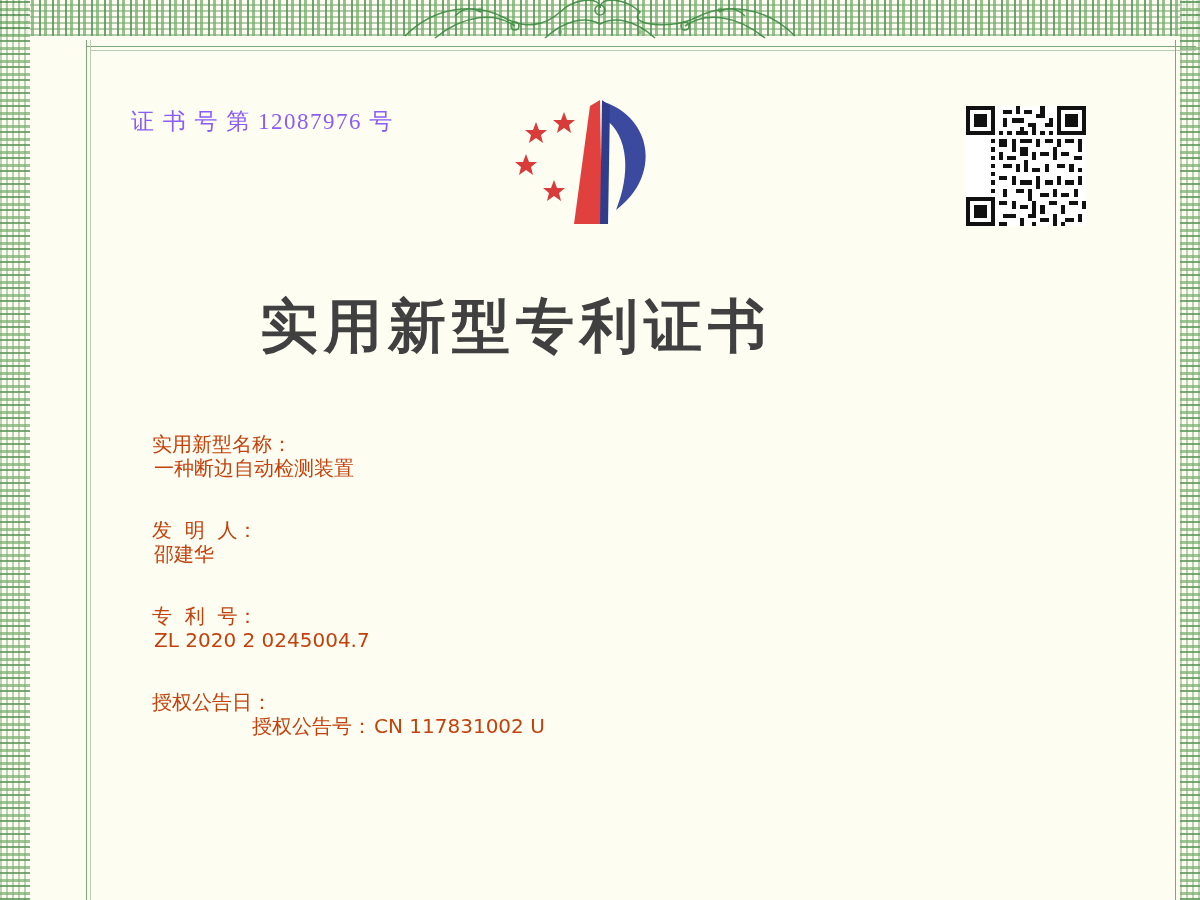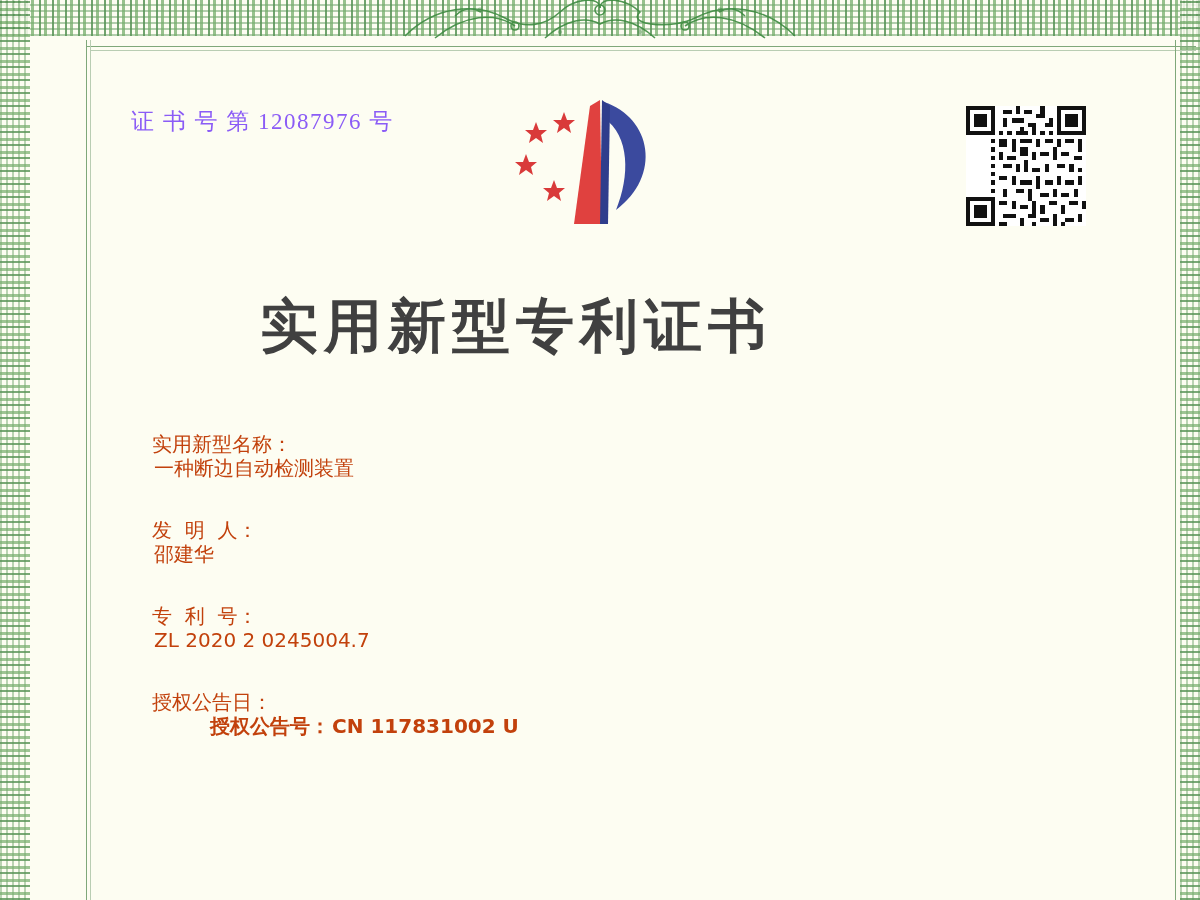--- a/index.html
+++ b/index.html
@@ -203,22 +203,21 @@
   }
   .field-row.double {
     display: flex;
     align-items: flex-start;
   }
   .pair {
     display: flex;
     align-items: flex-start;
   }
   .pair.second {
-    margin-left: 58px;
-    font-weight: bold;
+    margin-left: 100px;
   }
   .row-title .field-label { letter-spacing: 0px; }
 </style>
 </head>
 <body>
 
 <div id="certificate">
 
   <div class="border-band border-top"></div>
   <div class="border-band border-left"></div>

